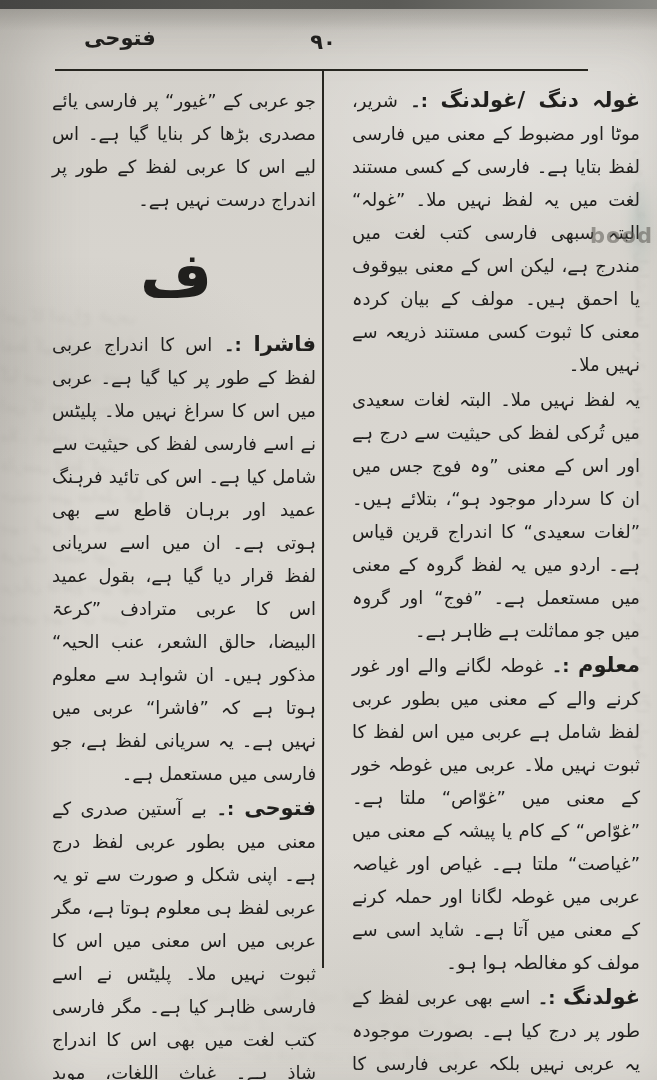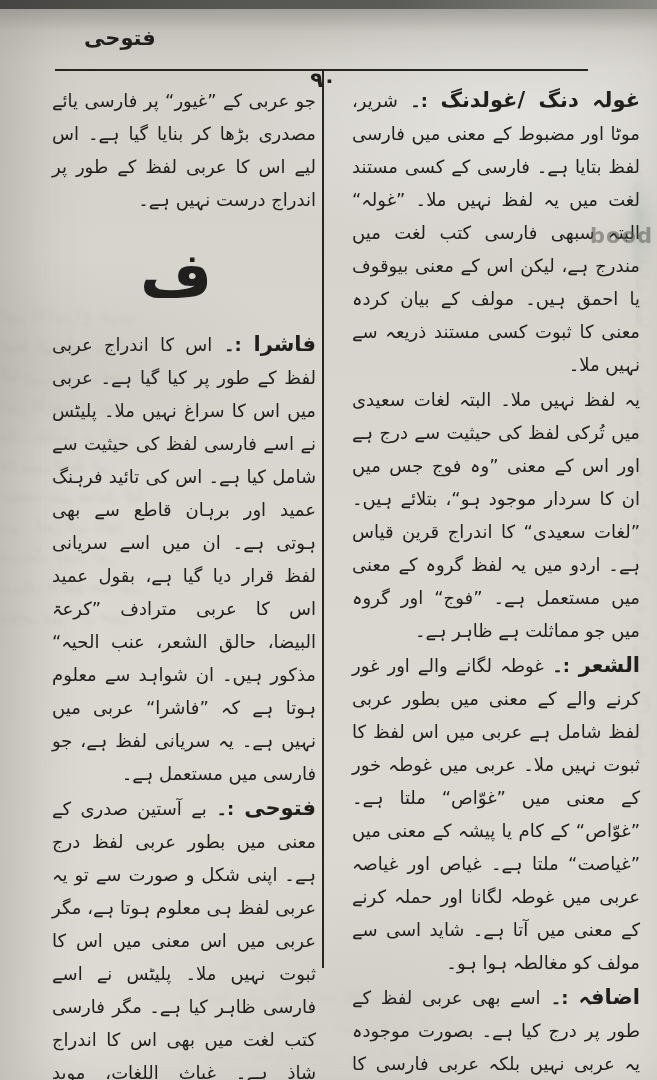--- a/index.html
+++ b/index.html
@@ -16,21 +16,21 @@
   .top-edge{position:absolute;top:0;left:0;right:0;height:9px;
     background:linear-gradient(90deg,#454543 0%,#56565            2 35%,#5a5a56 60%,#8b8b86 100%);
     background:linear-gradient(90deg,#454543 0%,#565652 35%,#5a5a56 60%,#8b8b86 100%);}
   .top-fade{position:absolute;top:9px;left:0;right:0;height:22px;
     background:linear-gradient(180deg,rgba(120,118,112,0.35),rgba(120,118,112,0));}
 
   .header-title{position:absolute;top:26px;font-size:21px;font-weight:bold;direction:rtl;}
   .ht-left{left:84px;}
   .ht-right{right:74px;}
   .page-number{position:absolute;top:30px;left:303px;width:40px;text-align:center;
-    font-size:21px;font-weight:bold;margin-top:38px;}
+    font-size:21px;font-weight:bold;}
   .header-rule{position:absolute;top:69px;left:55px;width:533px;height:2px;background:#26251f;}
   .col-divider{position:absolute;top:71px;left:322px;width:2px;height:897px;background:#26251f;}
 
   .col{position:absolute;top:84px;direction:rtl;text-align:justify;text-align-last:right;
     font-size:18px;line-height:33px;}
   .col-left{left:36px;width:280px;}
   .col-right{left:336px;width:304px;}
   .para{margin:0 0 2px 16px;}
   .headword{font-weight:bold;font-size:21px;}
   .hw-sep{font-weight:bold;}
@@ -67,24 +67,24 @@
   <div class="col-divider"></div>
 
   <div class="col col-right">
     <p class="para">
       <span class="headword">غولہ دنگ /غولدنگ</span><span class="hw-sep"> :۔ </span><span>شریر، موٹا اور مضبوط کے معنی میں فارسی لفظ بتایا ہے۔ فارسی کے کسی مستند لغت میں یہ لفظ نہیں ملا۔ ”غولہ“ البتہ سبھی فارسی کتب لغت میں مندرج ہے، لیکن اس کے معنی بیوقوف یا احمق ہیں۔ مولف کے بیان کردہ معنی کا ثبوت کسی مستند ذریعہ سے نہیں ملا۔</span>
     </p>
     <p class="para">
       <span>یہ لفظ نہیں ملا۔ البتہ لغات سعیدی میں تُرکی لفظ کی حیثیت سے درج ہے اور اس کے معنی ”وہ فوج جس میں ان کا سردار موجود ہو“، بتلائے ہیں۔ ”لغات سعیدی“ کا اندراج قرین قیاس ہے۔ اردو میں یہ لفظ گروہ کے معنی میں مستعمل ہے۔ ”فوج“ اور گروہ میں جو مماثلت ہے ظاہر ہے۔</span>
     </p>
     <p class="para">
-      <span class="headword">الشعر</span><span class="hw-sep"> :۔ </span><span>غوطہ لگانے والے اور غور کرنے والے کے معنی میں بطور عربی لفظ شامل ہے عربی میں اس لفظ کا ثبوت نہیں ملا۔ عربی میں غوطہ خور کے معنی میں ”غوّاص“ ملتا ہے۔ ”غوّاص“ کے کام یا پیشہ کے معنی میں ”غیاصت“ ملتا ہے۔ غیاص اور غیاصہ عربی میں غوطہ لگانا اور حملہ کرنے کے معنی میں آتا ہے۔ شاید اسی سے مولف کو مغالطہ ہوا ہو۔</span>
+      <span class="headword">معلوم</span><span class="hw-sep"> :۔ </span><span>غوطہ لگانے والے اور غور کرنے والے کے معنی میں بطور عربی لفظ شامل ہے عربی میں اس لفظ کا ثبوت نہیں ملا۔ عربی میں غوطہ خور کے معنی میں ”غوّاص“ ملتا ہے۔ ”غوّاص“ کے کام یا پیشہ کے معنی میں ”غیاصت“ ملتا ہے۔ غیاص اور غیاصہ عربی میں غوطہ لگانا اور حملہ کرنے کے معنی میں آتا ہے۔ شاید اسی سے مولف کو مغالطہ ہوا ہو۔</span>
     </p>
     <p class="para">
-      <span class="headword">اضافہ</span><span class="hw-sep"> :۔ </span><span>اسے بھی عربی لفظ کے طور پر درج کیا ہے۔ بصورت موجودہ یہ عربی نہیں بلکہ عربی فارسی کا مرکب ہے، جو عربی ”غیب“ پر فارسی ”انہ“ کے اضافہ سے بنا ہے۔ لیکن اس کی جگہ غائبانہ استعمال ہوتا ہے۔</span>
+      <span class="headword">غولدنگ</span><span class="hw-sep"> :۔ </span><span>اسے بھی عربی لفظ کے طور پر درج کیا ہے۔ بصورت موجودہ یہ عربی نہیں بلکہ عربی فارسی کا مرکب ہے، جو عربی ”غیب“ پر فارسی ”انہ“ کے اضافہ سے بنا ہے۔ لیکن اس کی جگہ غائبانہ استعمال ہوتا ہے۔</span>
     </p>
 
   </div>
 
   <div class="col col-left">
     <p class="para">
       <span>جو عربی کے ”غیور“ پر فارسی یائے مصدری بڑھا کر بنایا گیا ہے۔ اس لیے اس کا عربی لفظ کے طور پر اندراج درست نہیں ہے۔</span>
     </p>
     <div class="section-letter">ف</div>
     <p class="para">

